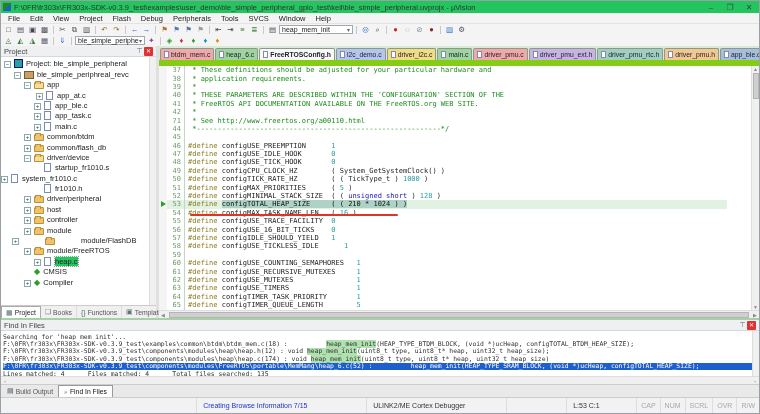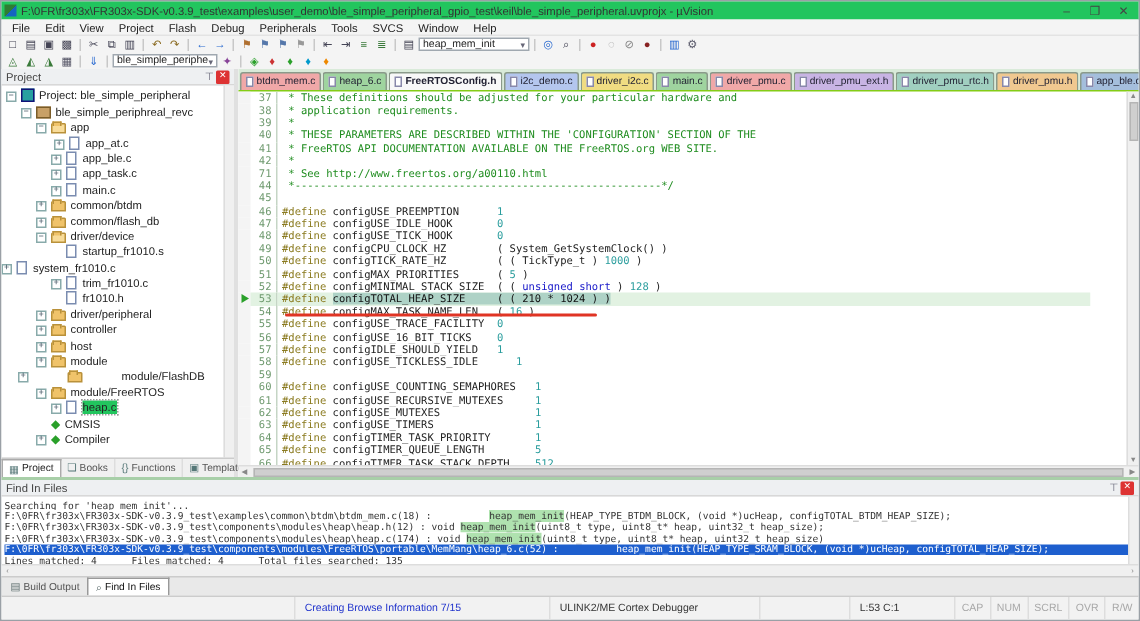--- a/index.html
+++ b/index.html
@@ -52,21 +52,21 @@
   .ptab.active { background:#fff; border:1px solid #aaa; border-bottom:none; color:#222; }
   .ptab .tico { font-size:7px; color:#577; }
 
   
   .editor { flex:1; display:flex; flex-direction:column; min-width:0; background:#fff; }
   .tab-bar { height:14px; flex:none; background:#d9ead9; display:flex; align-items:flex-end; padding:1px 1px 0 1px; gap:1px; overflow:hidden; }
   .etab { height:12px; display:flex; align-items:center; gap:2px; padding:0 3px; font-size:6.8px; border:1px solid #8a9a8a; border-bottom:none; border-radius:2px 2px 0 0; color:#223; white-space:nowrap; }
   .etab.active { font-weight:bold; }
   .etab-pg { width:5px; height:7px; background:#fff; border:1px solid #88a; flex:none; }
 
-  .code-wrap { flex:1; min-height:0; position:relative; display:flex; overflow:hidden; border-top:1px solid #84cc16;gap:24px; }
+  .code-wrap { flex:1; min-height:0; position:relative; display:flex; overflow:hidden; border-top:6px solid #84cc16;gap:24px; }
   .code-col { flex:1; min-width:0; overflow:hidden; }
   .code-line { height:8.4px; display:flex; align-items:center; font-family:"DejaVu Sans Mono", monospace; font-size:7px; white-space:pre; }
   .cl-margin { width:8px; flex:none; height:100%; background:#f4f4f4; display:flex; align-items:center; justify-content:center; }
   .cl-num { width:18px; flex:none; text-align:right; padding-right:3px; color:#6f9a6f; border-right:1px solid #c5d5c5; height:100%; display:flex; align-items:center; justify-content:flex-end; }
   .cl-text { flex:1; padding-left:3px; overflow:hidden; height:100%; display:flex; align-items:center; }
   .code-line.hl .cl-text { background:#e2f2e2; }
   .code-line.hl .cl-num { background:#e2f2e2; }
   .seg-cmt { color:#1e8c1e; }
   .seg-dir { color:#8a7a1e; }
   .seg-id { color:#222; }
@@ -262,43 +262,38 @@
               <span class="exp-sp"></span>
               <span class="i-file"></span>
               <span class="lbl">startup_fr1010.s</span>
             </div>
             <div class="tree-row" style="">
               <span class="exp">+</span>
               <span class="i-file"></span>
               <span class="lbl">system_fr1010.c</span>
             </div>
             <div class="tree-row" style="padding-left: 33px;">
-              <span class="exp">+</span>
-              <span class="i-file"></span>
-              <span class="lbl">trim_fr1010.c</span>
-            </div>
-            <div class="tree-row" style="padding-left: 33px;">
               <span class="exp-sp"></span>
               <span class="i-file"></span>
               <span class="lbl">fr1010.h</span>
             </div>
             <div class="tree-row" style="padding-left: 23px;">
               <span class="exp">+</span>
               <span class="i-folder"></span>
               <span class="lbl">driver/peripheral</span>
             </div>
             <div class="tree-row" style="padding-left: 23px;">
               <span class="exp">+</span>
               <span class="i-folder"></span>
+              <span class="lbl">host</span>
+            </div>
+            <div class="tree-row" style="padding-left: 23px;">
+              <span class="exp">+</span>
+              <span class="i-folder"></span>
               <span class="lbl">controller</span>
-            </div>
-            <div class="tree-row" style="padding-left: 23px;">
-              <span class="exp">+</span>
-              <span class="i-folder"></span>
-              <span class="lbl">host</span>
             </div>
             <div class="tree-row" style="padding-left: 23px;">
               <span class="exp">+</span>
               <span class="i-folder"></span>
               <span class="lbl">module</span>
             </div>
             <div class="tree-row" style="padding-left: 11px; gap: 23px;">
               <span class="exp">+</span>
               <span class="i-folder"></span>
               <span class="lbl">module/FlashDB</span>

